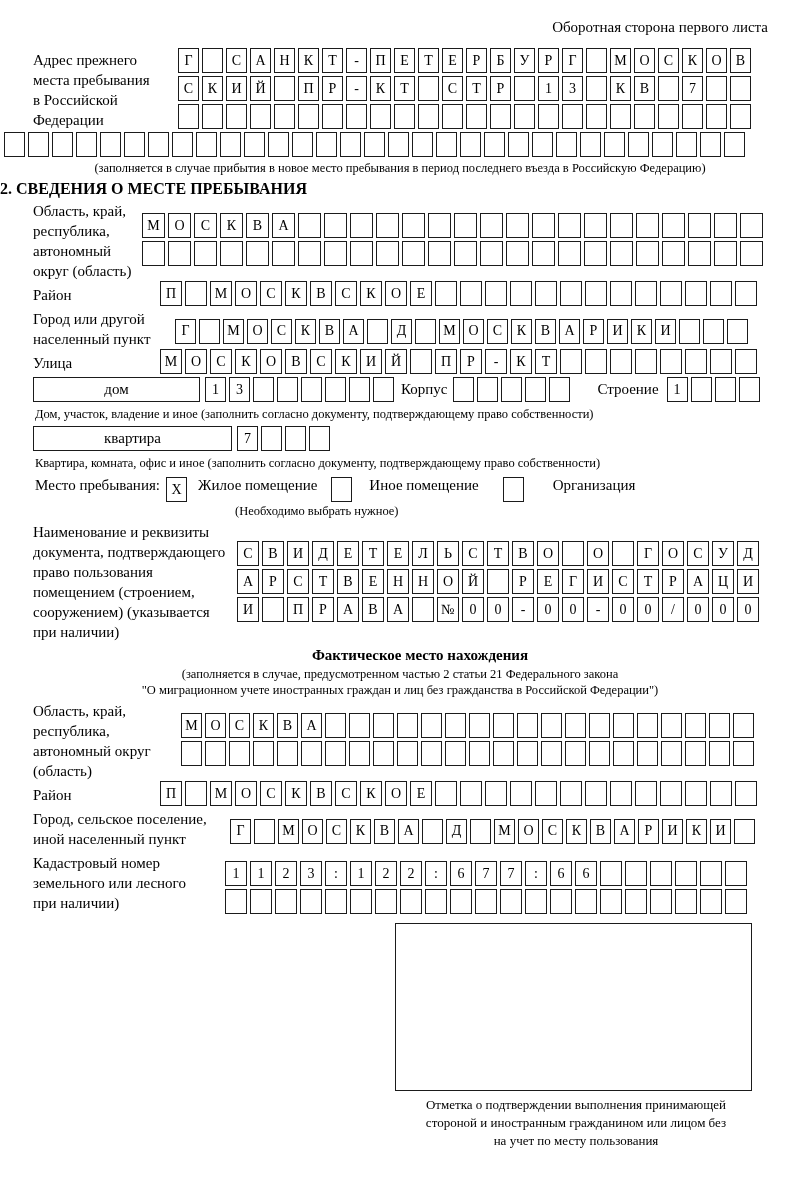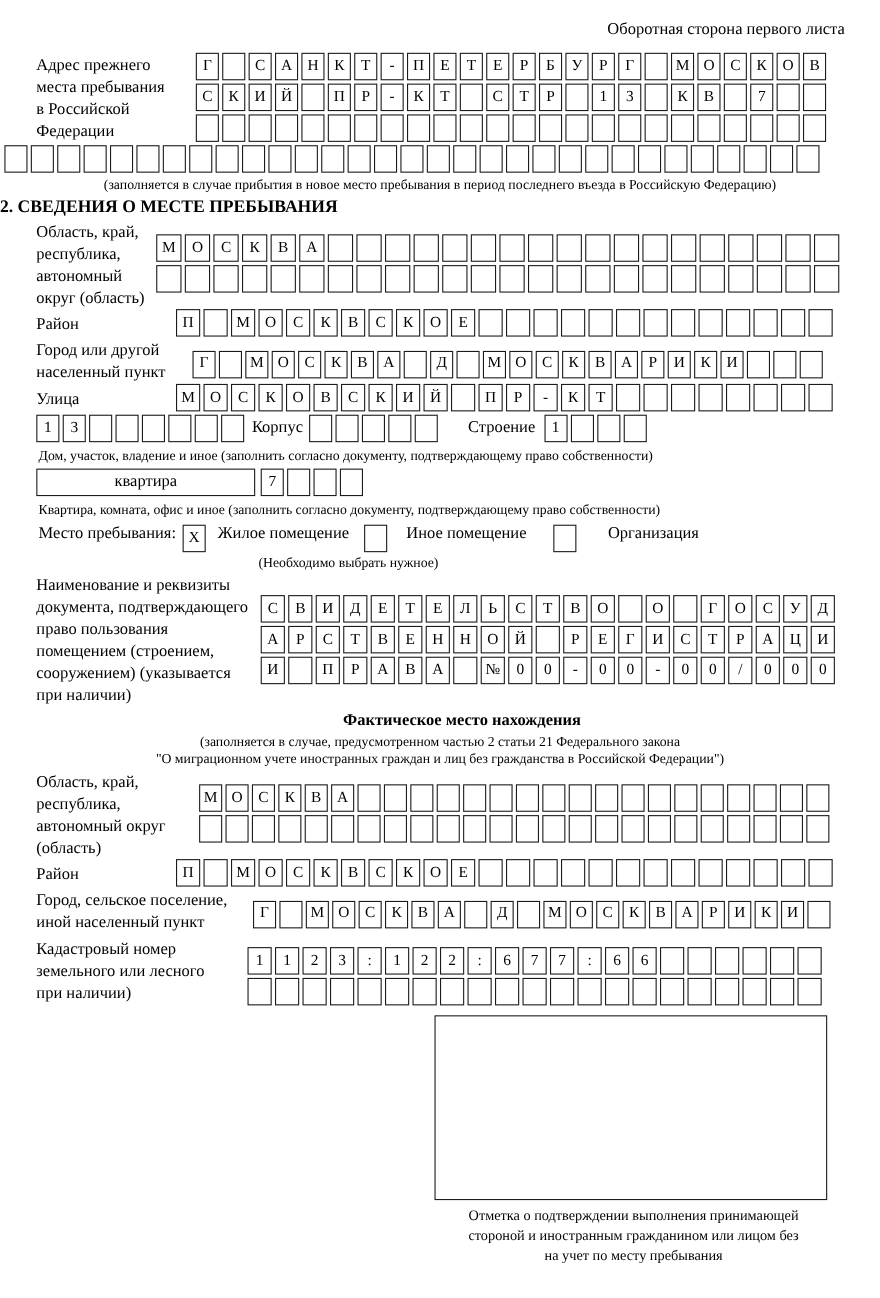--- a/index.html
+++ b/index.html
@@ -319,20 +319,21 @@
       <span class="cell"></span>
       <span class="cell"></span>
       <span class="cell"></span>
       <span class="cell"></span>
       <span class="cell"></span>
       <span class="cell"></span>
     </div>
 </div>
 
 <div class="domrow">
+  <div class="typebox" style="width:167px">дом</div>
   <div class="boxrow">
       <span class="cell">1</span>
       <span class="cell">3</span>
       <span class="cell"></span>
       <span class="cell"></span>
       <span class="cell"></span>
       <span class="cell"></span>
       <span class="cell"></span>
       <span class="cell"></span>
     </div>
@@ -641,14 +642,14 @@
         <span class="cell"></span>
         <span class="cell"></span>
       </div>
   </div>
 </div>
 
 <div class="stamp-box"></div>
 <div class="stamp-caption">
   <div>Отметка о подтверждении выполнения принимающей</div>
   <div>стороной и иностранным гражданином или лицом без</div>
-  <div>на учет по месту пребывания</div>
+  <div>на учет по месту пользования</div>
 </div>
 
 </body></html>

